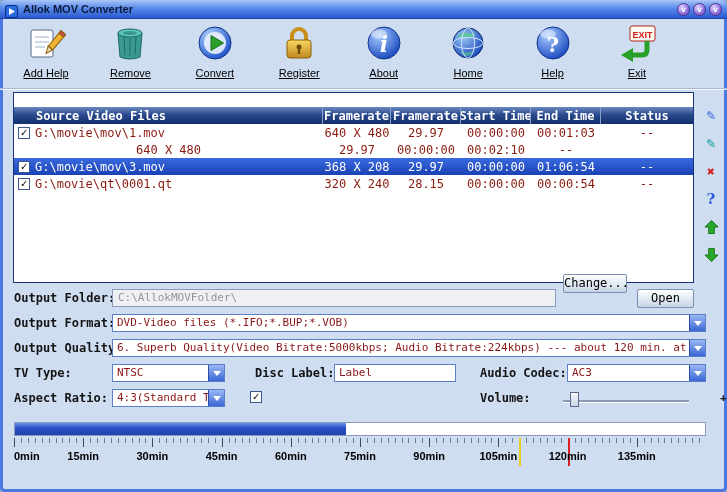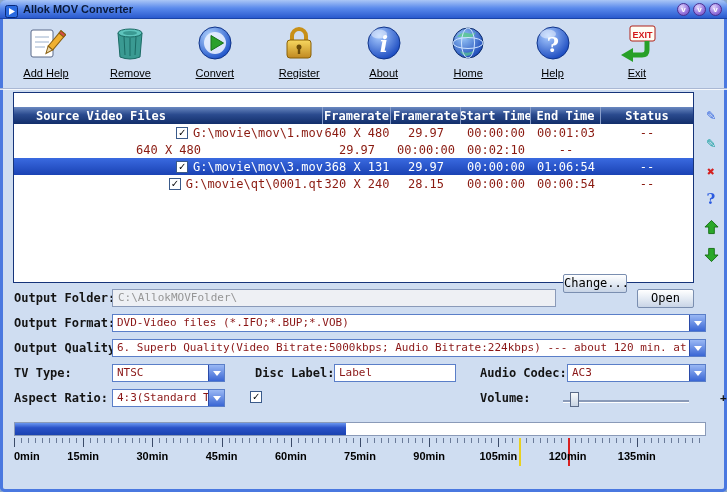--- a/index.html
+++ b/index.html
@@ -39,21 +39,21 @@
                 background:#fff; border:1px solid #16347a; }
   .thead, .trow { display:grid; grid-template-columns:309px 68px 70px 70px 70px 1fr; }
   .thead { height:17px; background:linear-gradient(#6a88c0,#2a4a8e 45%,#122e6a);
            color:#fff; font-size:12px; font-weight:bold;margin-top:14px; }
   .th { display:flex; align-items:center; justify-content:center;
         border-right:1px solid #8aa0cc; overflow:hidden; white-space:nowrap; }
   .th:first-child { justify-content:flex-start; padding-left:22px; }
   .th:last-child { border-right:none; }
   .trow { height:17px; color:#8a1a10; font-size:12px; align-items:center; cursor:default; }
   .trow.selected { background:linear-gradient(#3a6ae0,#1a42b4); color:#fff; }
-  .td { text-align:center; white-space:nowrap; overflow:hidden;justify-content:flex-end; }
+  .td { text-align:center; white-space:nowrap; overflow:hidden; }
   .td.file-cell { display:flex; align-items:center; gap:5px; padding-left:4px; text-align:left; }
   .checkbox { width:12px; height:12px; min-width:12px; background:#fff; border:1px solid #3a5a8a;
               font-size:11px; line-height:10px; color:#000; text-align:center; cursor:pointer; }
   .checkbox.checked::after { content:"✓"; }
 
   
   .side-tools { position:absolute; left:699px; top:106px; width:24px; display:flex;
                 flex-direction:column; gap:10px; align-items:center; }
   .side-icon { width:18px; height:18px; display:flex; align-items:center; justify-content:center;
                cursor:pointer; font-size:15px; }
@@ -269,21 +269,21 @@
       <span class="td">29.97</span>
       <span class="td">00:00:00</span>
       <span class="td">00:02:10</span>
       <span class="td">--</span>
     </div>
     <div class="trow selected">
       <span class="td file-cell">
           <span class="checkbox checked"></span>
           <span>G:\movie\mov\3.mov</span>
         </span>
-      <span class="td">368 X 131</span>
+      <span class="td">368 X 208</span>
       <span class="td">29.97</span>
       <span class="td">00:00:00</span>
       <span class="td">01:06:54</span>
       <span class="td">--</span>
     </div>
     <div class="trow">
       <span class="td file-cell">
           <span class="checkbox checked"></span>
           <span>G:\movie\qt\0001.qt</span>
         </span>

